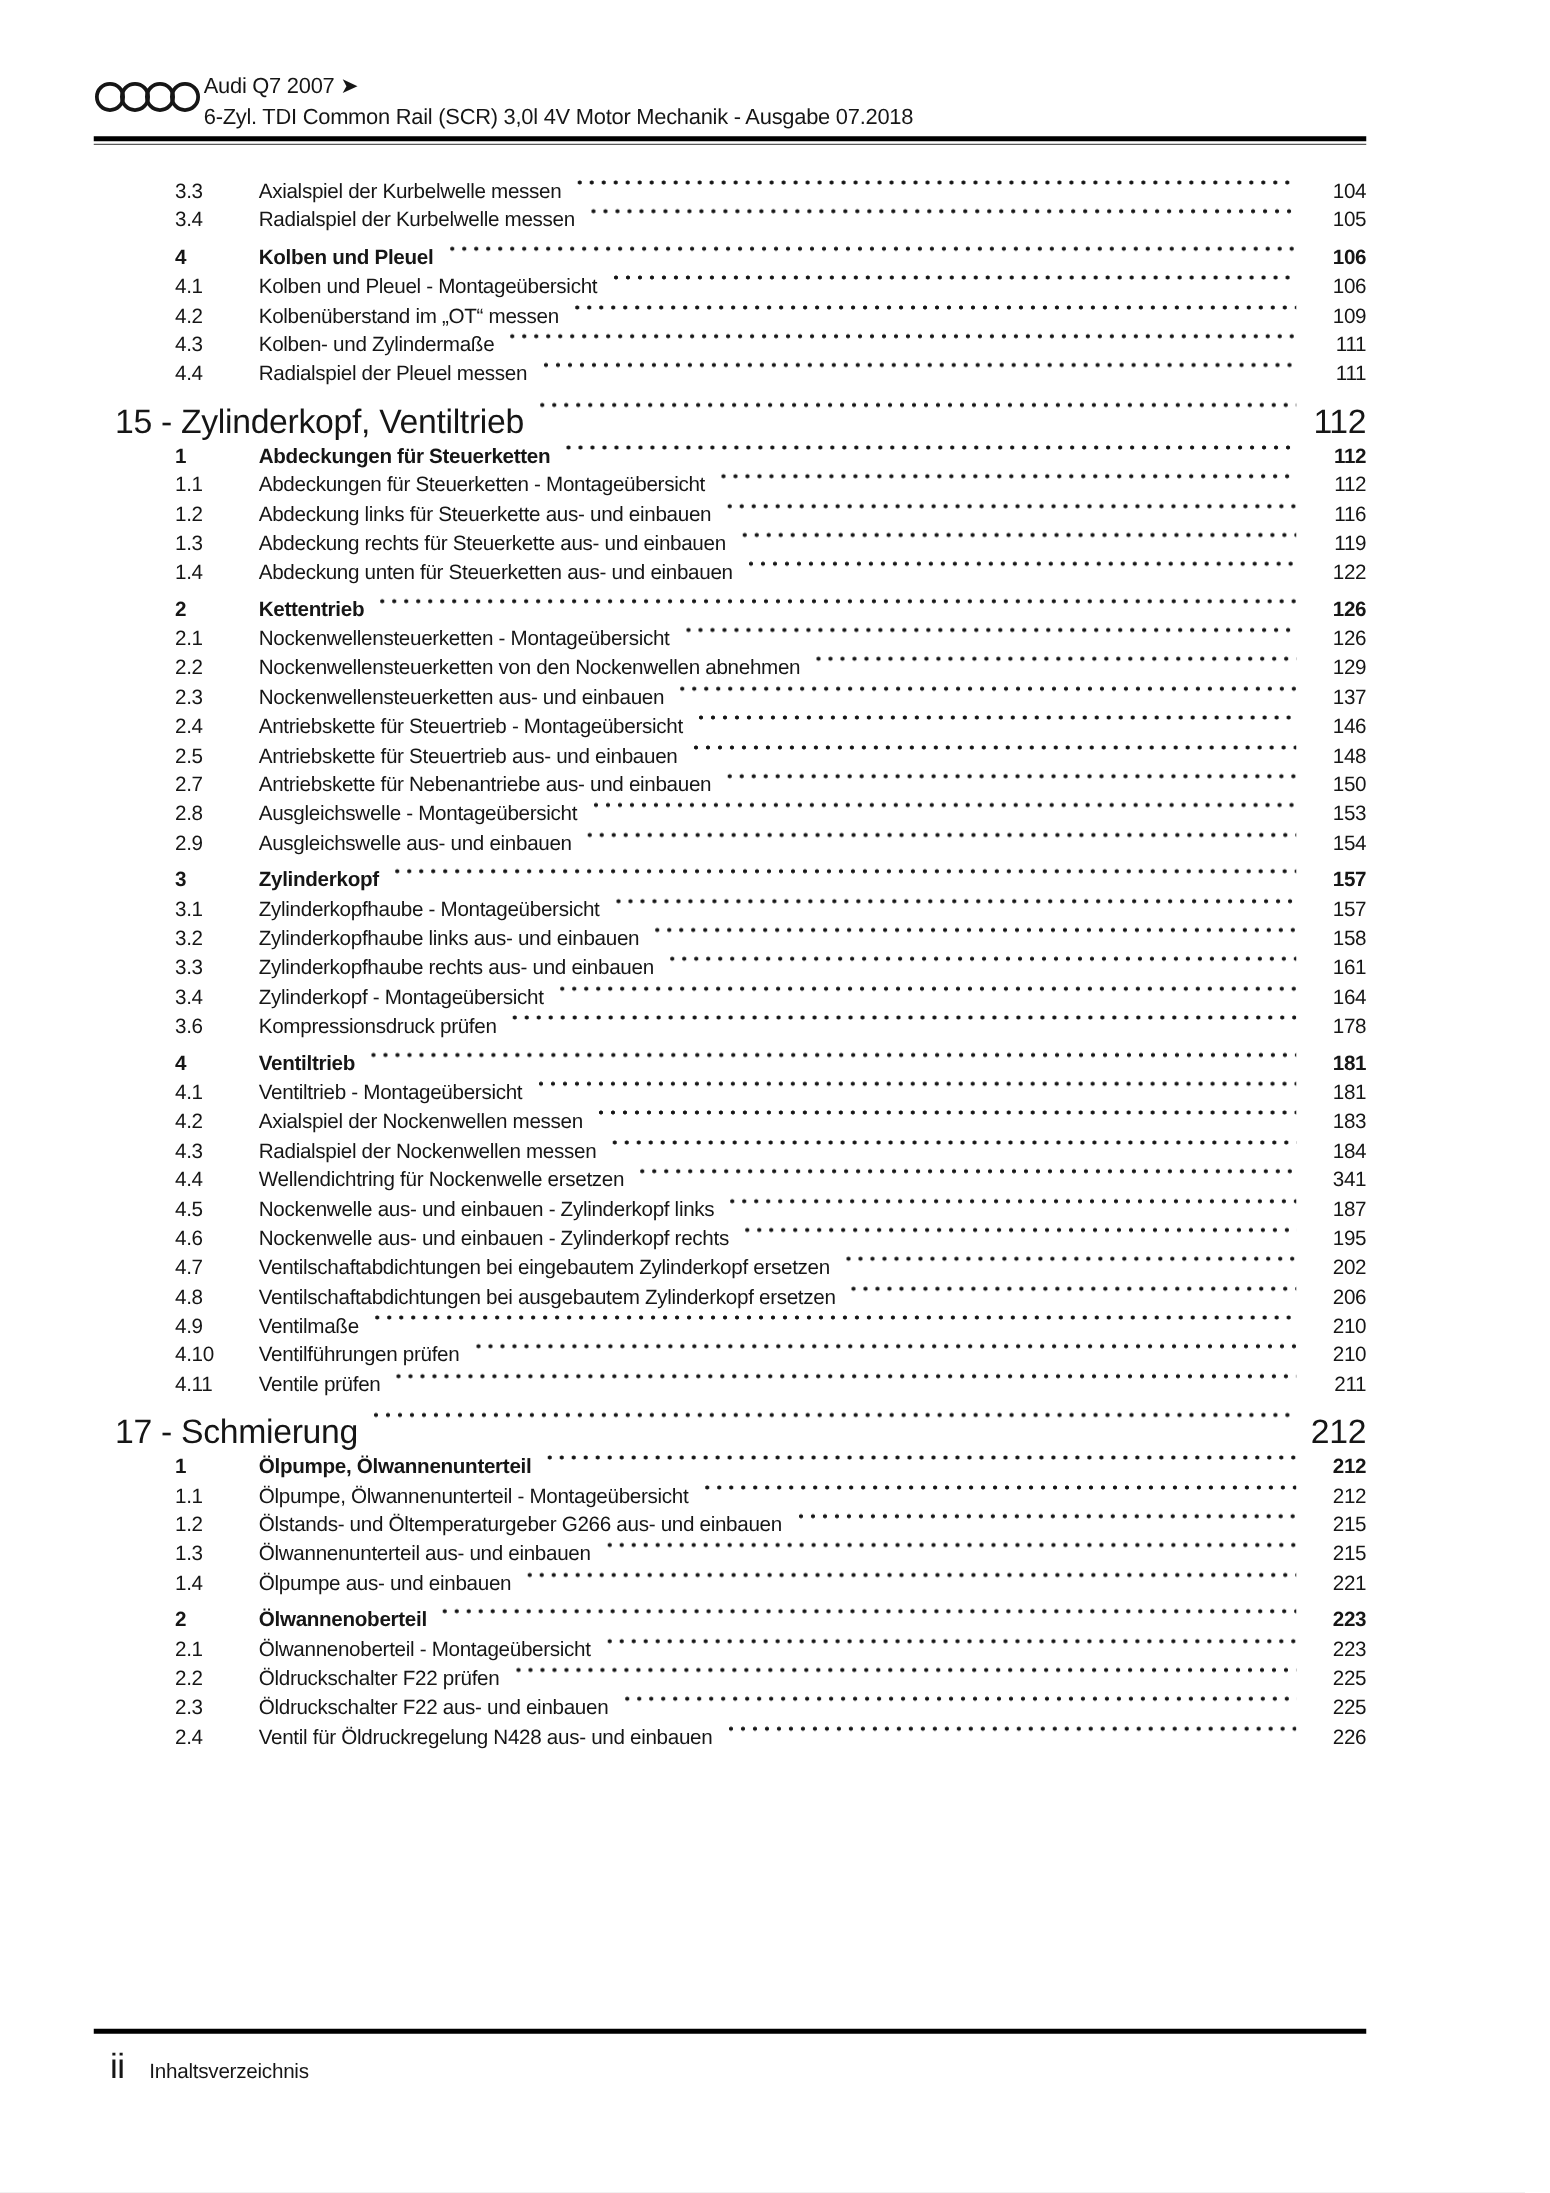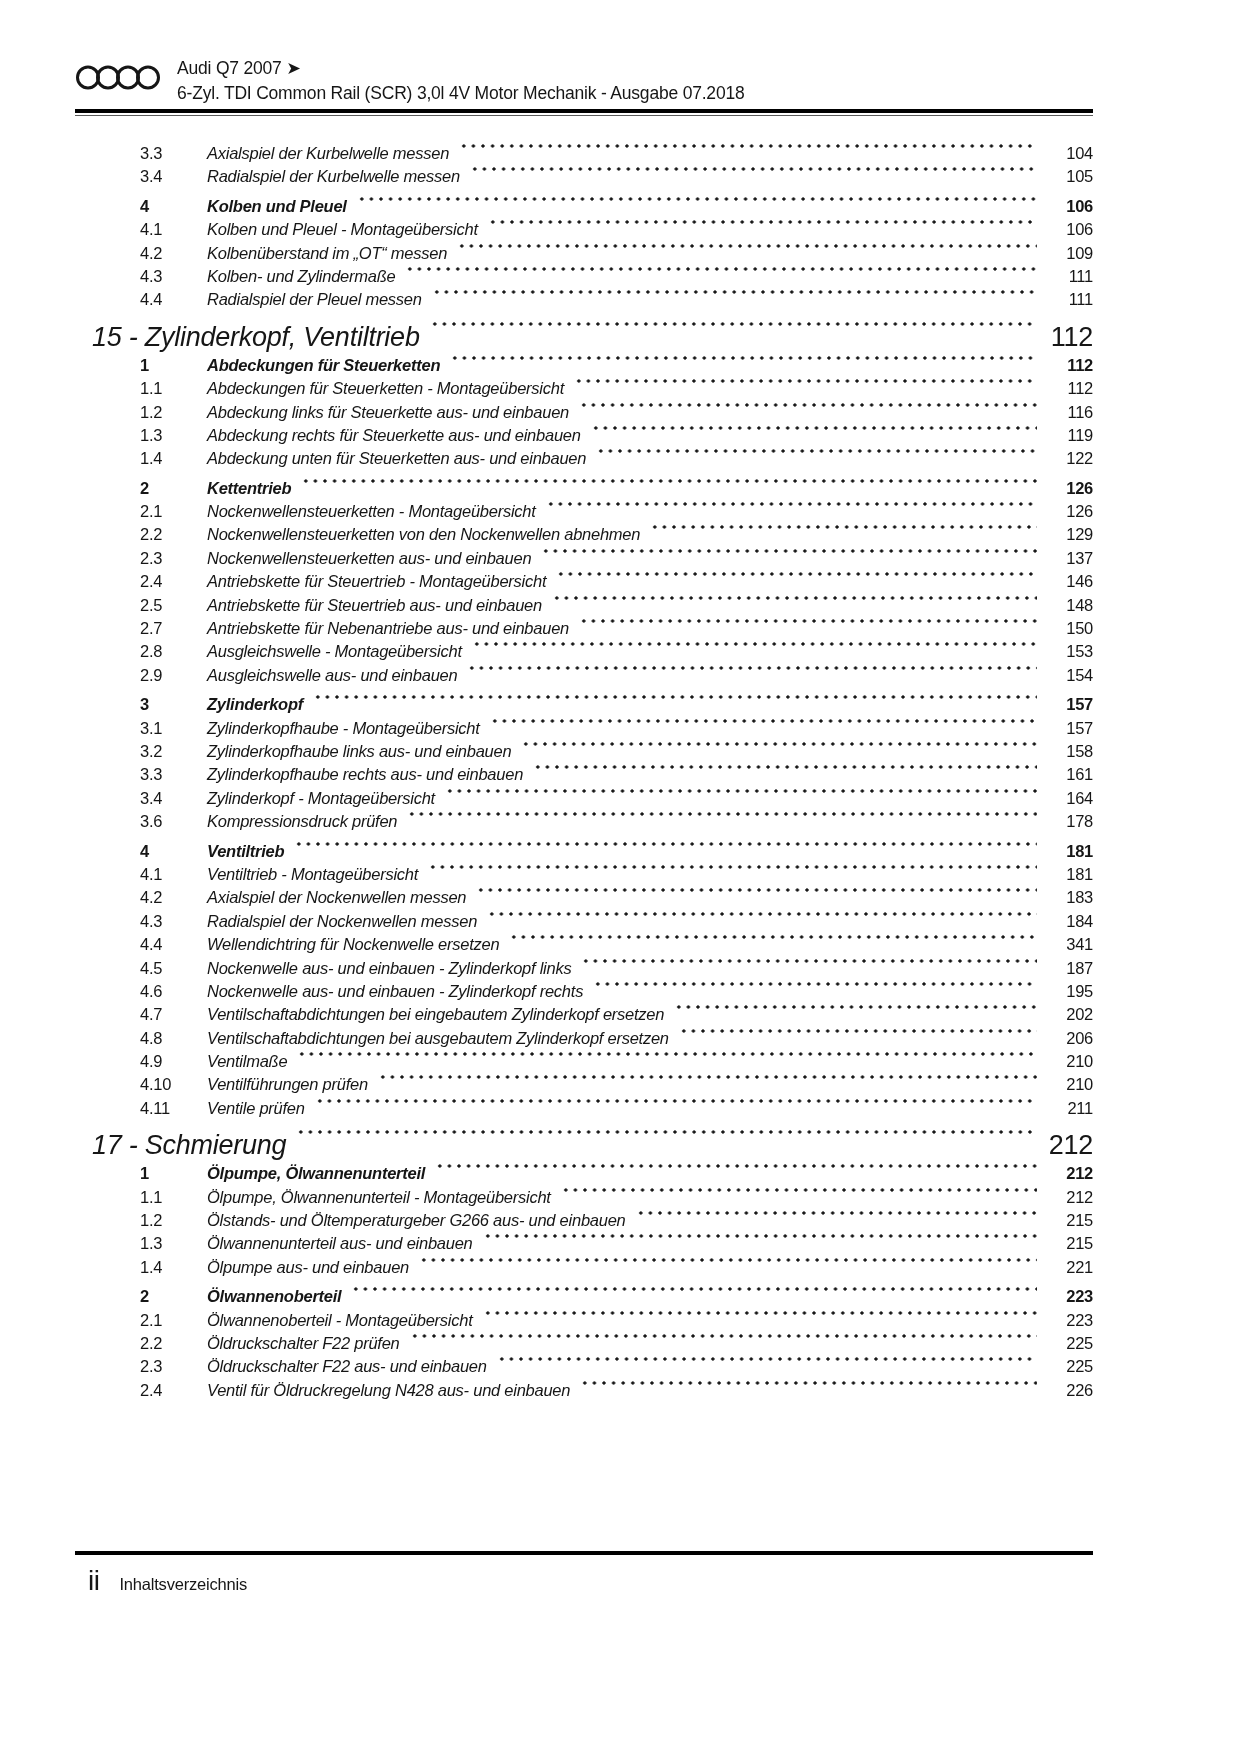--- a/index.html
+++ b/index.html
@@ -8,21 +8,21 @@
     width:1240px;height:1754px;
     background:#ffffff;
     font-family:"Liberation Sans","DejaVu Sans",sans-serif;
     color:#161616;
     overflow:hidden;
     margin:0 auto;
   }
   .content{position:absolute;left:75px;width:1018px;top:0;}
 
   
-  .hdr{margin-top:56px;display:flex;align-items:flex-start;gap:14px;}
+  .hdr{margin-top:56px;display:flex;align-items:flex-start;}
   .rings{flex:none;margin-top:6px;}
   .hdr-text{font-size:17.5px;line-height:25px;letter-spacing:-0.2px;white-space:nowrap;}
   .rule-thick{height:4px;background:#000;margin-top:3px;}
   .rule-thin{height:1px;background:#5a5a5a;margin-top:2px;}
 
   
   .toc{margin-top:28px;}
   .row{
     display:flex;align-items:flex-start;
     height:23.4px;
@@ -31,36 +31,36 @@
     white-space:nowrap;
   }
   .row.section{font-weight:bold;margin-top:6px;}
   .row.chapter{
     padding-left:17px;
     font-size:27px;height:25px;
     margin:8px 0 9px 0;
     font-weight:normal;
   }
   .num{flex:none;width:67px;}
-  .title{flex:none;font-style:italic;}
+  .title{flex:none;}
   .dots{
     flex:1 1 auto;
     height:4px;
     margin:0 10px 2px 10px;
     background-image:radial-gradient(circle,#161616 1.35px,transparent 1.9px);
     background-size:9.6px 4px;
     background-repeat:repeat-x;
     background-position:0 100%;
     min-width:20px;
   }
   .chapter .dots{margin-bottom:3px;}
   .page-num{flex:none;min-width:46px;text-align:right;}
 
   
-  .footer{position:absolute;left:75px;width:1018px;top:1551px;}
+  .footer{position:absolute;left:75px;width:1018px;top:1623px;}
   .footer-rule{height:4px;background:#000;}
   .footer-line{display:flex;align-items:baseline;gap:20px;margin-top:10px;padding-left:13px;}
   .folio{font-size:28px;letter-spacing:-0.5px;}
   .footer-label{font-size:16.5px;letter-spacing:-0.2px;}
 </style>
 </head>
 <body>
 
 <div class="page">
   <div class="content">

